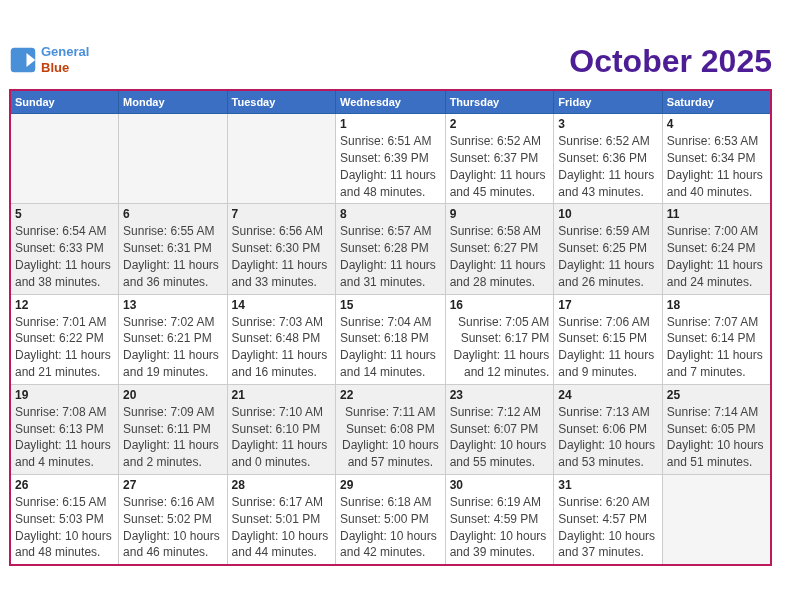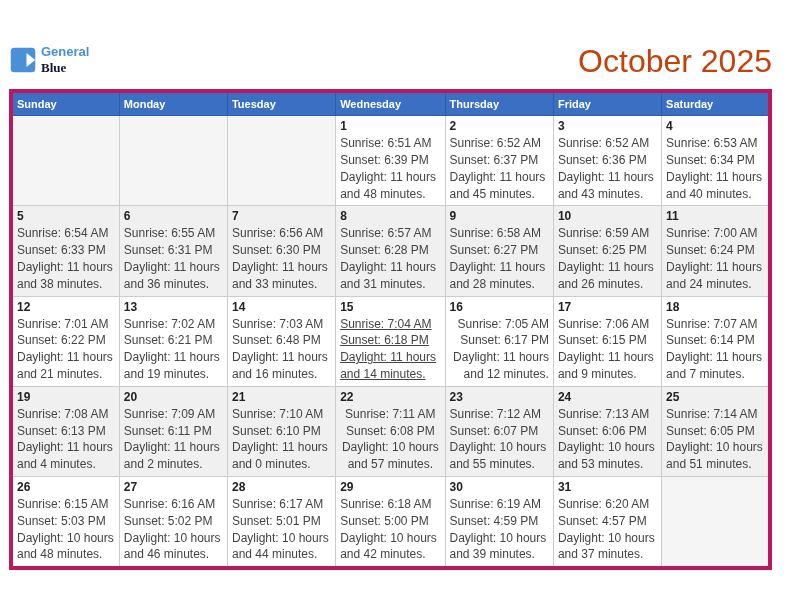--- a/index.html
+++ b/index.html
@@ -39,32 +39,32 @@
     }
     .logo-icon {
       width: 28px;
       height: 28px;
     }
     .title-block {
       text-align: right;
     }
     .month-title {
       font-size: 32px;
-      font-weight: 400;
-      color: #c2410c;
+      font-weight: 700;
+      color: #4c1d95;
       line-height: 1.1;
     }
     .location {
       font-size: 14px;
       color: #555;
     }
     .calendar {
       width: 100%;
       border-collapse: collapse;
-      border: 4px solid #be185d;
+      border: 2px solid #be185d;
     }
     .calendar th {
       background: #3a6fc4;
       color: #fff;
       font-size: 11px;
       font-weight: bold;
       padding: 5px 4px;
       text-align: left;
       border: 1px solid #2a5fa4;
     }
@@ -101,21 +101,21 @@
 
 <div class="page">
   <div class="header">
     <div class="logo">
       <svg class="logo-icon" viewBox="0 0 32 32">
         <rect x="2" y="2" width="28" height="28" rx="4" fill="#4a90d9"></rect>
         <polygon points="20,8 30,16 20,24" fill="white"></polygon>
       </svg>
       <div class="logo-text">
         <div><span>General</span></div>
-        <div style="color:#0f172a;font-family:Liberation Serif, serif;">Blue</div>
+        <div style="color:#c2410c;">Blue</div>
       </div>
     </div>
     <div class="title-block">
       <div class="month-title">October 2025</div>
     </div>
   </div>
 
   <table class="calendar">
     <thead>
       <tr>
@@ -230,21 +230,21 @@
           </td>
           <td>
             <div class="day-num">14</div>
             <div class="day-info" style="white-space: pre-line;">Sunrise: 7:03 AM
 Sunset: 6:48 PM
 Daylight: 11 hours
 and 16 minutes.</div>
           </td>
           <td>
             <div class="day-num">15</div>
-            <div class="day-info" style="white-space: pre-line; text-decoration: underline;">Sunrise: 7:04 AM
+            <div class="day-info" style="white-space: pre-line;">Sunrise: 7:04 AM
 Sunset: 6:18 PM
 Daylight: 11 hours
 and 14 minutes.</div>
           </td>
           <td>
             <div class="day-num">16</div>
             <div class="day-info" style="white-space: pre-line; text-align: right;">Sunrise: 7:05 AM
 Sunset: 6:17 PM
 Daylight: 11 hours
 and 12 minutes.</div>

